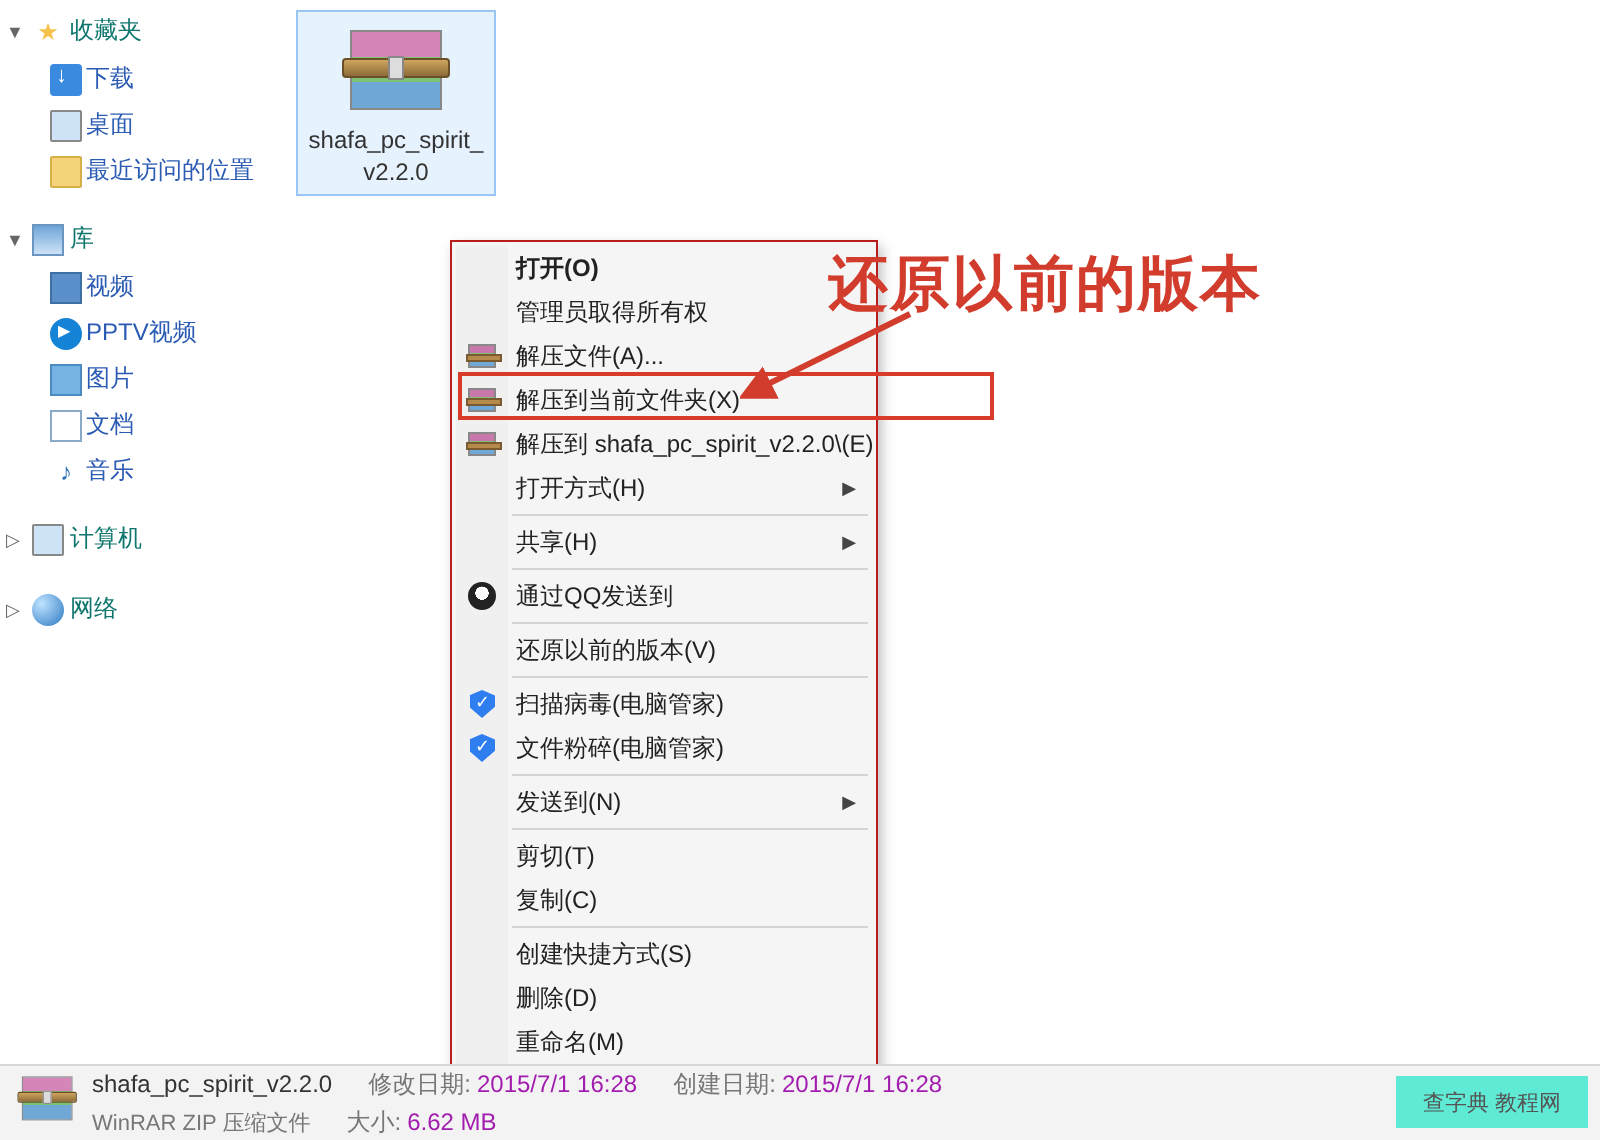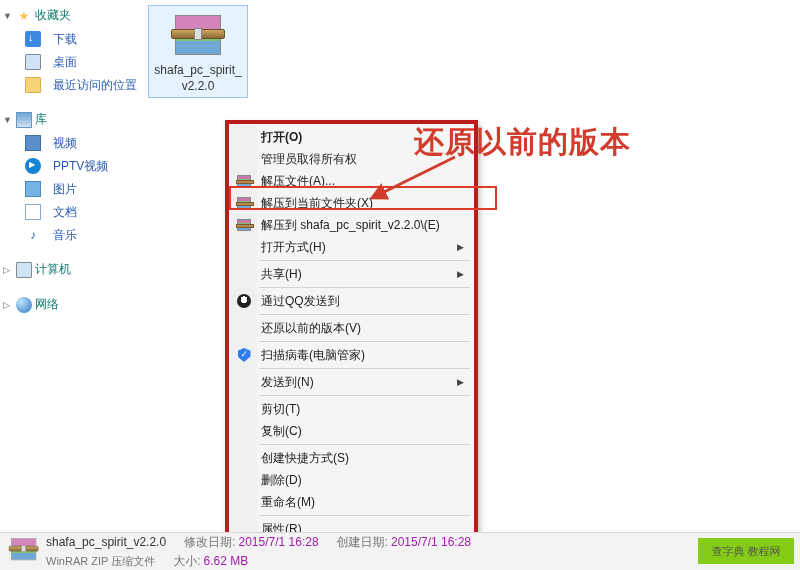--- a/index.html
+++ b/index.html
@@ -4,34 +4,34 @@
 <style>
 * { margin: 0; padding: 0; box-sizing: border-box; font-family: "Microsoft YaHei", "SimSun", sans-serif; font-size: 12px; }
 body { width: 800px; height: 570px; background: #fff; overflow: hidden; position: relative; }
 
 .main { display: flex; height: 532px; }
 .sidebar { width: 140px; background: #fff; padding: 5px 3px; border-right: 0; }
 .section-hdr { display: flex; align-items: center; gap: 3px; padding: 2px 0; margin-bottom: 2px; cursor: pointer; }
 .section-hdr .tri { font-size: 9px; color: #666; width: 10px; display: inline-block; }
 .section-hdr .ico { width: 16px; height: 16px; display: inline-flex; align-items: center; justify-content: center; }
 .section-hdr .label { font-size: 12px; color: #0f766e; }
-.item { display: flex; gap: 12px; padding: 3px 0 3px 22px; cursor: pointer; }
+.item { display: flex; align-items: center; gap: 2px; padding: 3px 0 3px 22px; cursor: pointer; }
 .item .ico { width: 16px; height: 16px; display: inline-flex; align-items: center; justify-content: center; }
 .item .label { font-size: 12px; color: #2b5bb3; }
 .spacer { height: 12px; }
 
 .content { flex: 1; background: #fff; padding: 10px; position: relative; }
 .file-tile { width: 100px; text-align: center; position: absolute; left: 8px; top: 5px; border: 1px solid #99c6f3; background: #e6f2fd; padding: 5px 3px 3px 3px; }
 .file-tile .fname { font-size: 12px; color: #333; margin-top: 4px; line-height: 1.3; word-break: break-all; }
 .winrar-icon { width: 64px; height: 48px; margin: 0 auto; position: relative; }
 .winrar-icon .books { width: 46px; height: 40px; position: absolute; left: 9px; top: 4px; border: 1px solid #888; background: linear-gradient(#d585b9, #d585b9 33%, #7dc272 33%, #7dc272 66%, #6fa7d6 66%, #6fa7d6); }
 .winrar-icon .strap { position: absolute; left: 5px; top: 18px; width: 54px; height: 10px; background: linear-gradient(#cfa65f, #8d6a38); border: 1px solid #6b4f29; border-radius: 2px; }
 .winrar-icon .buckle { position: absolute; left: 28px; top: 17px; width: 8px; height: 12px; background: #ddd; border: 1px solid #888; }
 
-.ctx { position: absolute; left: 225px; top: 120px; width: 253px; background: #f5f5f5; border: 4px solid #b91c1c; box-shadow: 2px 3px 6px rgba(0,0,0,.25); padding: 2px; }
+.ctx { position: absolute; left: 225px; top: 120px; width: 214px; background: #f5f5f5; border: 1px solid #b91c1c; box-shadow: 2px 3px 6px rgba(0,0,0,.25); padding: 2px; }
 .ctx .iconcol { position: absolute; left: 2px; top: 2px; bottom: 2px; width: 26px; background: #f0f0f0; }
 .ctx-item { display: flex; align-items: center; height: 22px; padding-left: 30px; position: relative; cursor: pointer; }
 .ctx-item .txt { font-size: 12px; color: #222; white-space: nowrap; }
 .ctx-item .arrow { position: absolute; right: 8px; font-size: 9px; color: #444; }
 .ctx-item .mi { position: absolute; left: 5px; top: 3px; width: 16px; height: 16px; display: flex; align-items: center; justify-content: center; }
 .ctx-sep { height: 1px; background: #d4d4d4; margin: 2px 2px 2px 28px; }
 .ctx-item.bold .txt { font-weight: bold; }
 
 .hl { position: absolute; left: 229px; top: 186px; width: 268px; height: 24px; border: 2px solid #d93a2a; z-index: 5; pointer-events: none; }
 .annot { position: absolute; left: 414px; top: 122px; font-size: 30px; font-weight: bold; font-family: "SimHei","Microsoft YaHei"; color: #d23c2c; letter-spacing: 1px; z-index: 6; }
@@ -39,21 +39,21 @@
 .ar { position: absolute; z-index: 6; pointer-events: none; }
 
 .statusbar { position: absolute; left: 0; bottom: 0; width: 100%; height: 38px; border-top: 1px solid #d8d8d8; background: #f3f3f3; display: flex; align-items: center; padding: 0 6px; }
 .statusbar .sb-ico { width: 32px; height: 32px; margin-right: 8px; position: relative; }
 .statusbar .sb-text { display: flex; flex-direction: column; gap: 2px; }
 .statusbar .sb-row { display: flex; align-items: center; gap: 18px; }
 .statusbar .sb-name { font-size: 12px; color: #333; }
 .statusbar .sb-meta { font-size: 11px; color: #777; }
 .statusbar .sb-meta .v { color: #a21caf; }
 
-.wm { position: absolute; right: 6px; bottom: 6px; width: 96px; height: 26px; background: #84cc16; border-radius: 0; display: flex; align-items: center; justify-content: center; z-index: 20; }
+.wm { position: absolute; right: 6px; bottom: 6px; width: 96px; height: 26px; background: #5eead4; border-radius: 0; display: flex; align-items: center; justify-content: center; z-index: 20; }
 .wm .wm1 { font-size: 11px; color: #555; }
 
 
 .i-star { color: #f6c24b; }
 .i-folder { background: #f5d479; border: 1px solid #d6ae4a; border-radius: 1px; }
 .i-monitor { border: 1px solid #888; background: #cfe3f7; border-radius: 1px; position: relative; }
 .i-globe { background: radial-gradient(circle at 30% 30%, #bfe3ff, #2c78c3); border-radius: 50%; }
 .i-shield { background: #2e7ef0; clip-path: polygon(50% 0,100% 20%,100% 60%,50% 100%,0 60%,0 20%); }
 .i-shield::after { content: "✓"; color:#fff; font-size:9px; position:absolute; left:3px; top:1px; }
 .i-qq { background: radial-gradient(circle at 50% 40%,#fff,#fff 30%,#222 31%); border-radius: 50%; position:relative; }
@@ -197,20 +197,26 @@
     <div class="ctx-item">
       <span class="txt">还原以前的版本(V)</span>
     </div>
     <div class="ctx-sep"></div>
     <div class="ctx-item">
       <span class="mi">
         <span class="i-shield" style="width:13px;height:14px;display:block;position:relative;"></span>
       </span>
       <span class="txt">扫描病毒(电脑管家)</span>
     </div>
+    <div class="ctx-item">
+      <span class="mi">
+        <span class="i-shield" style="width:13px;height:14px;display:block;position:relative;"></span>
+      </span>
+      <span class="txt">文件粉碎(电脑管家)</span>
+    </div>
     <div class="ctx-sep"></div>
     <div class="ctx-item">
       <span class="txt">发送到(N)</span>
       <span class="arrow">▶</span>
     </div>
     <div class="ctx-sep"></div>
     <div class="ctx-item">
       <span class="txt">剪切(T)</span>
     </div>
     <div class="ctx-item">

